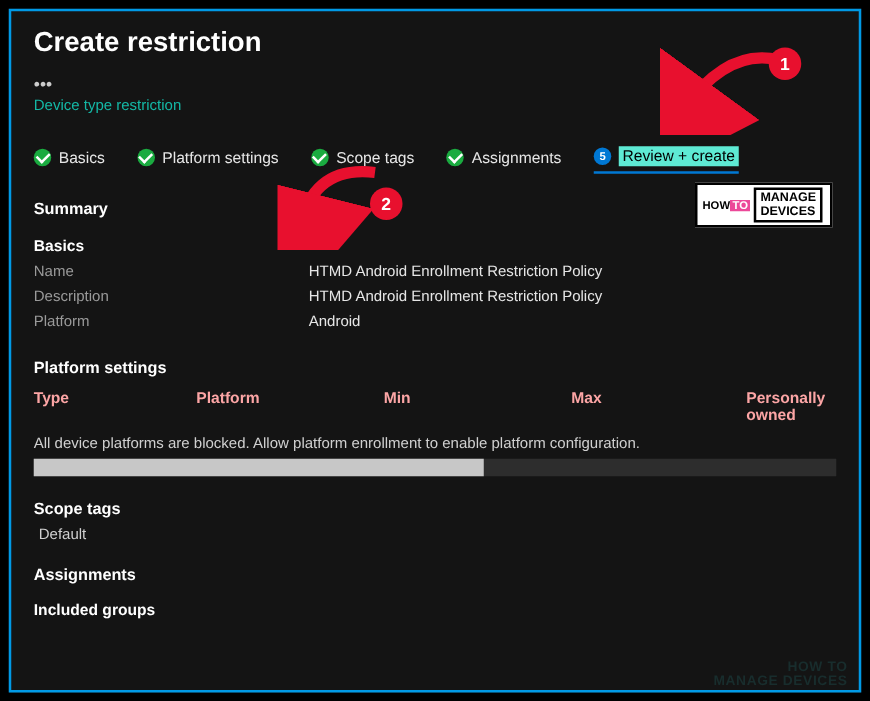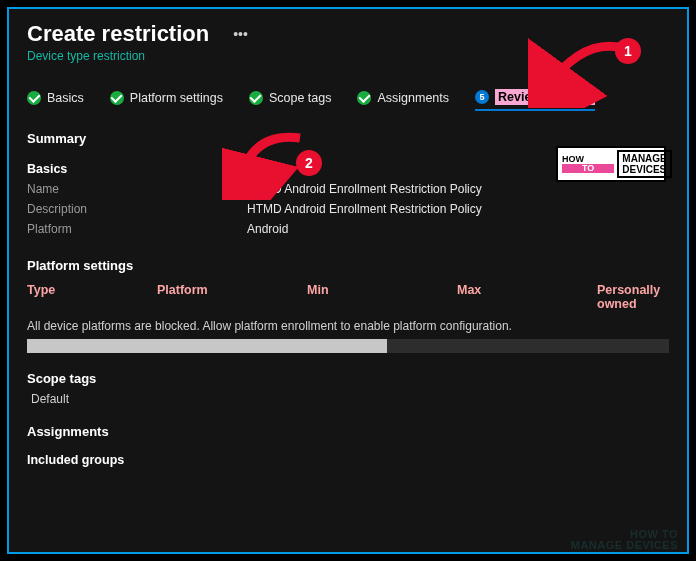--- a/index.html
+++ b/index.html
@@ -1,49 +1,49 @@
 <!DOCTYPE html>
 <html><head>
 <meta charset="utf-8">
 <style>
 * { margin:0; padding:0; box-sizing:border-box; font-family:"Segoe UI",Arial,sans-serif; }
 body { background:#000; width:696px; height:561px; overflow:hidden; position:relative; }
 .frame { position:absolute; top:7px; left:7px; right:7px; bottom:7px; border:2px solid #0099e5; background:#141414; padding:12px 18px 0 18px; overflow:hidden; }
-.title-row { display:flex; align-items:center; gap:24px; }
+.title-row { display:flex; align-items:flex-start; gap:12px;flex-direction:column; }
 .title { color:#fff; font-size:22px; font-weight:600; }
 .ellipsis { color:#ccc; font-size:14px; }
 .subtitle { color:#14b8a6; font-size:12px; margin-top:2px; }
 .tabs { display:flex; gap:26px; margin-top:26px; align-items:center; }
 .tab { display:flex; align-items:center; gap:6px; cursor:pointer; padding-bottom:4px; }
 .tab-icon { width:14px; height:14px; border-radius:50%; display:flex; align-items:center; justify-content:center; }
 .tab-icon.check { background:#1aab40; }
 .tab-icon.check::after { content:""; width:5px; height:8px; border:solid #fff; border-width:0 2px 2px 0; transform:rotate(45deg); margin-top:-2px; }
 .tab-icon.num { background:#0078d4; color:#fff; font-size:9px; font-weight:bold; }
 .tab-label { color:#e6e6e6; font-size:12.5px; }
 .tab.active { border-bottom:2px solid #0078d4; }
-.tab.active .tab-label { background:#f9a8d4; color:#000; font-weight:700; padding:1px 3px; }
+.tab.active .tab-label { background:#5eead4; color:#000; font-weight:400; padding:1px 3px; }
 .section-h { color:#fff; font-weight:600; font-size:13px; margin-top:20px; }
 .section-h2 { color:#fff; font-weight:600; font-size:12.5px; margin-top:16px; }
 .kv { display:flex; margin-top:6px; }
 .kv .k { width:220px; color:#9a9a9a; font-size:12px; }
 .kv .v { color:#e6e6e6; font-size:12px; }
 .cols { display:flex; margin-top:10px; color:#fca5a5; font-size:12.5px; font-weight:600; }
 .cols > div:nth-child(1){width:130px;} .cols > div:nth-child(2){width:150px;}
 .cols > div:nth-child(3){width:150px;} .cols > div:nth-child(4){width:140px;} .cols > div:nth-child(5){flex:1;}
 .msg { color:#d0d0d0; font-size:12px; margin-top:8px; }
 .scrollbar { height:14px; margin-top:6px; background:#2d2d2d; position:relative; }
 .scrollbar .thumb { position:absolute; left:0; top:0; height:100%; width:360px; background:#c7c7c7; }
 .val { color:#d0d0d0; font-size:12px; margin-top:6px; padding-left:4px; }
 
 .arrow { position:absolute; pointer-events:none; }
 .badge { position:absolute; width:26px; height:26px; border-radius:50%; background:#e8102e; color:#fff; font-weight:700; font-size:14px; display:flex; align-items:center; justify-content:center; pointer-events:none; }
 
 .logo { position:absolute; right:30px; top:146px; width:110px; height:36px; background:#fff; border:2px solid #000; display:flex; align-items:center; padding:2px 4px; gap:3px; }
-.logo .how { display:flex; flex-direction:column; font-size:9px; font-weight:800; color:#000; line-height:9px; }
-.logo .how .to { background:#ec4899; color:#fff; padding:0 20px; width:fit-content; }
+.logo .how { display:flex; flex-direction:row; font-size:9px; font-weight:800; color:#000; line-height:9px; }
+.logo .how .to { background:#ec4899; color:#fff; padding:0 2px; width:fit-content; }
 .logo .md { border:2px solid #000; padding:1px 3px; font-size:10px; font-weight:800; color:#000; line-height:11px; }
 .watermark { position:absolute; right:18px; bottom:10px; color:#1a3838; font-size:11px; font-weight:700; line-height:11px; text-align:right; opacity:.7; letter-spacing:.5px; }
 </style>
 </head>
 <body>
 
 <div class="frame">
   <div class="title-row">
     <div class="title">Create restriction</div>
     <div class="ellipsis">•••</div>

